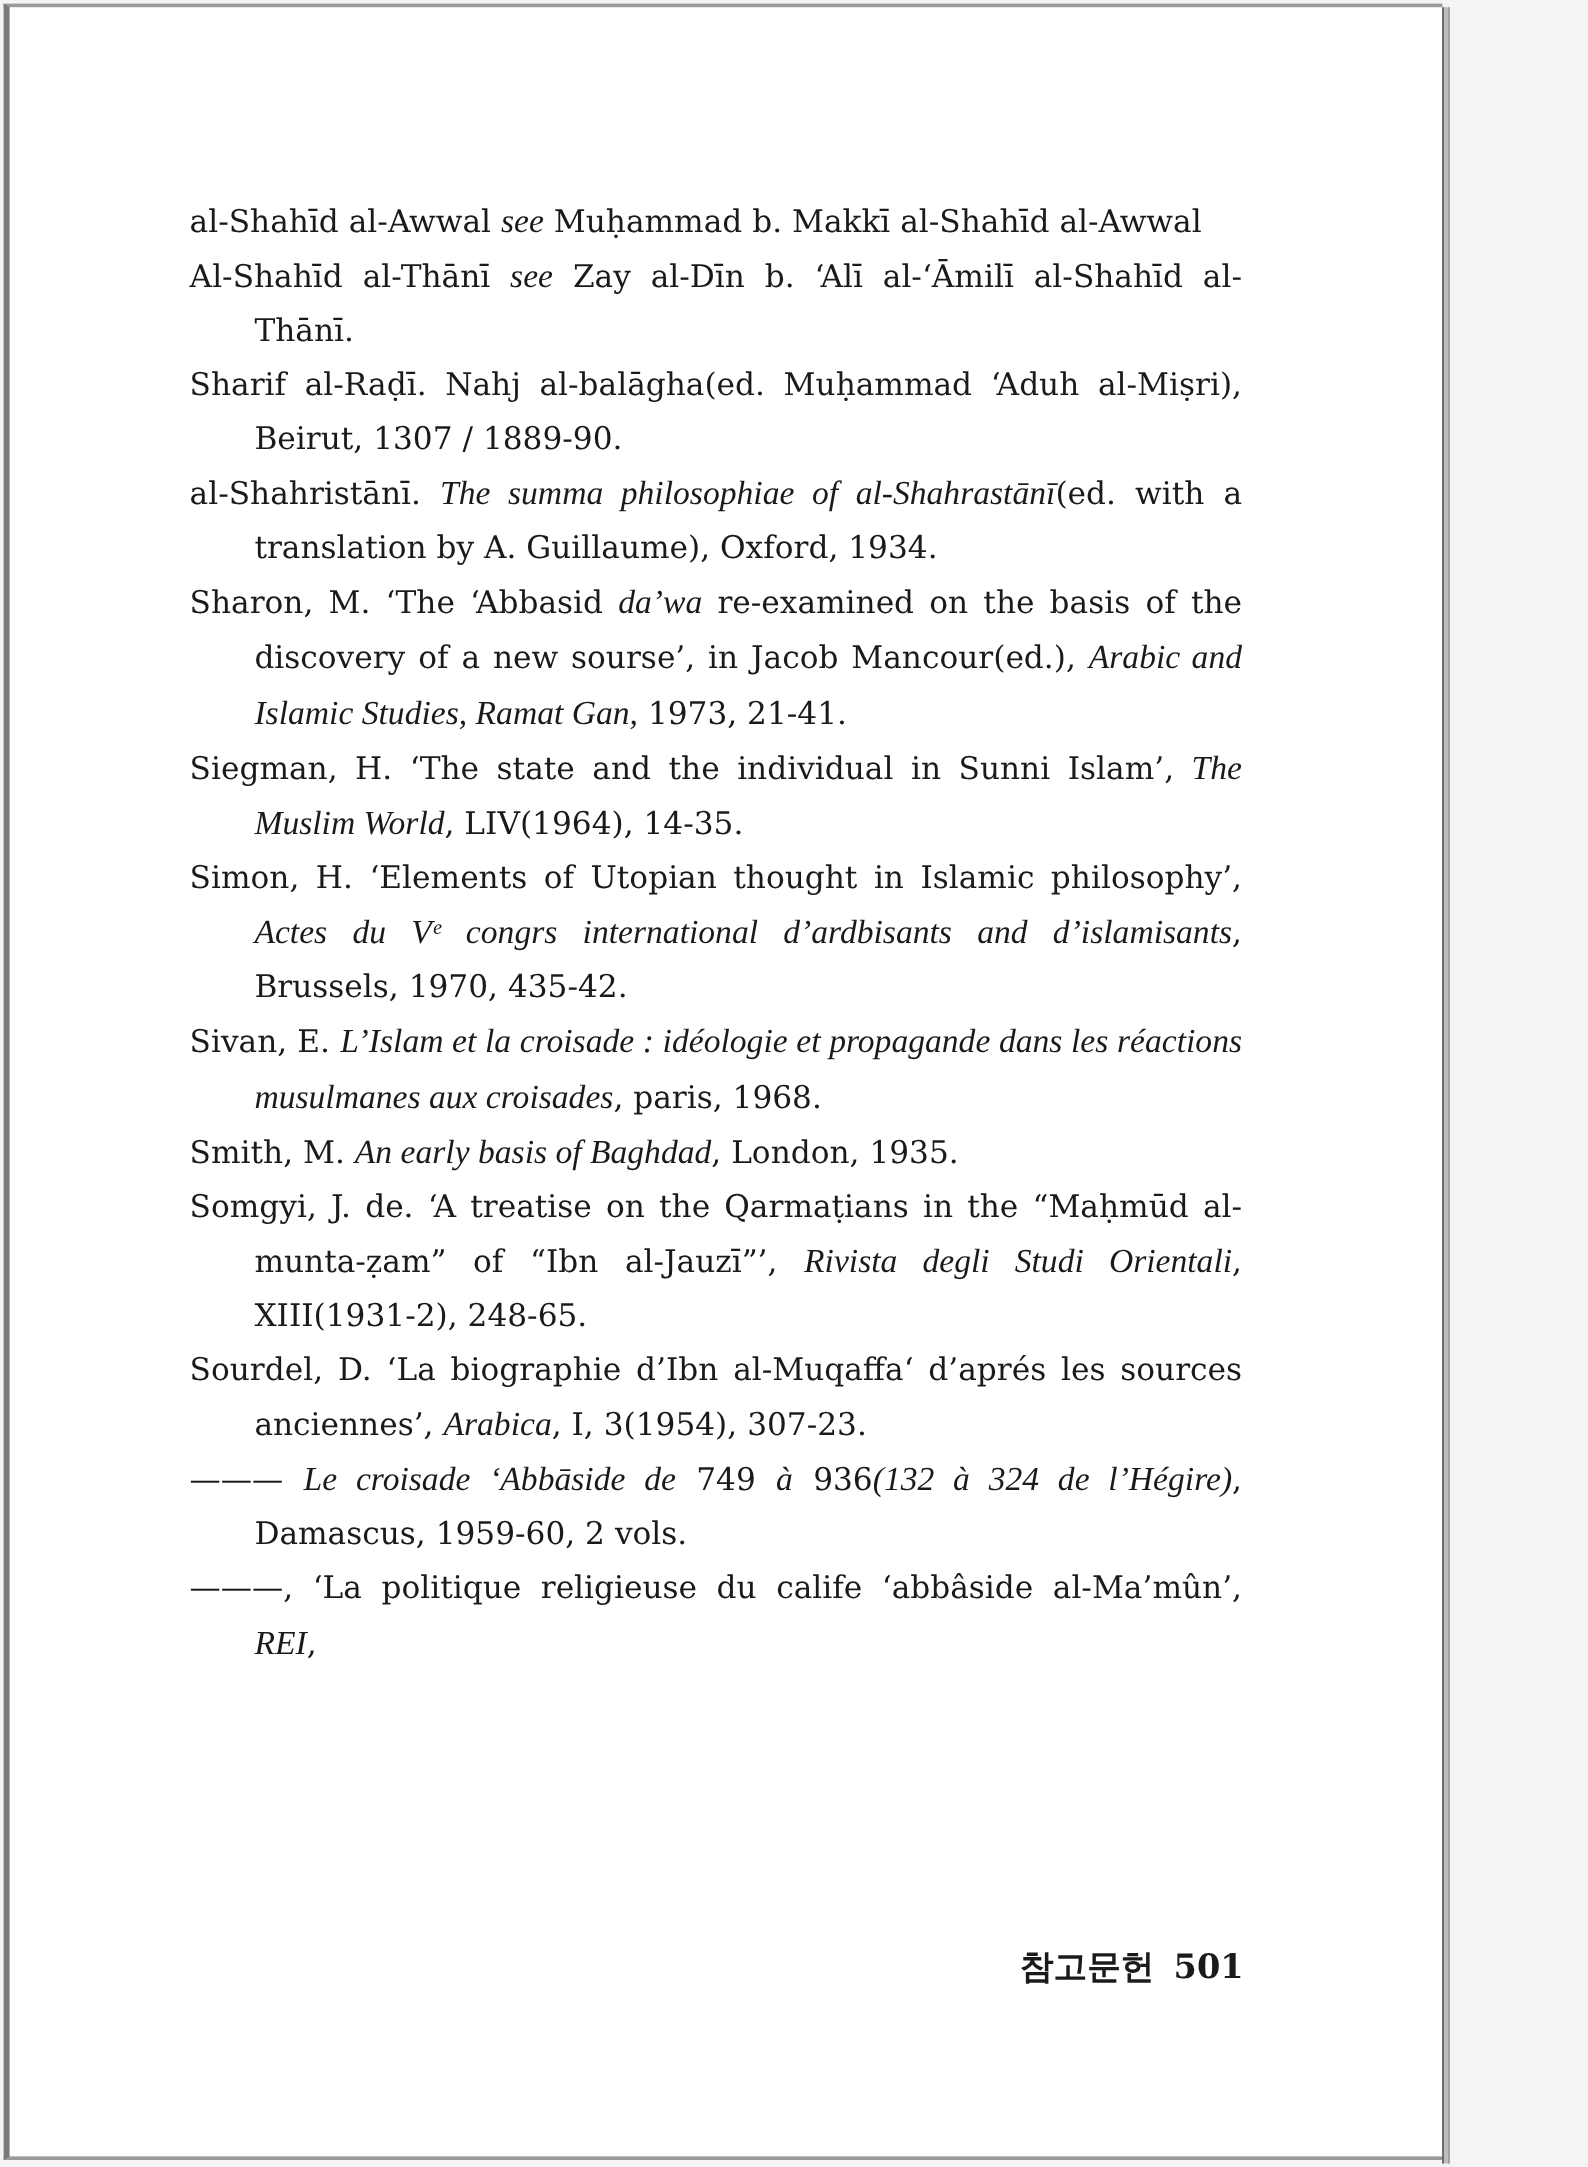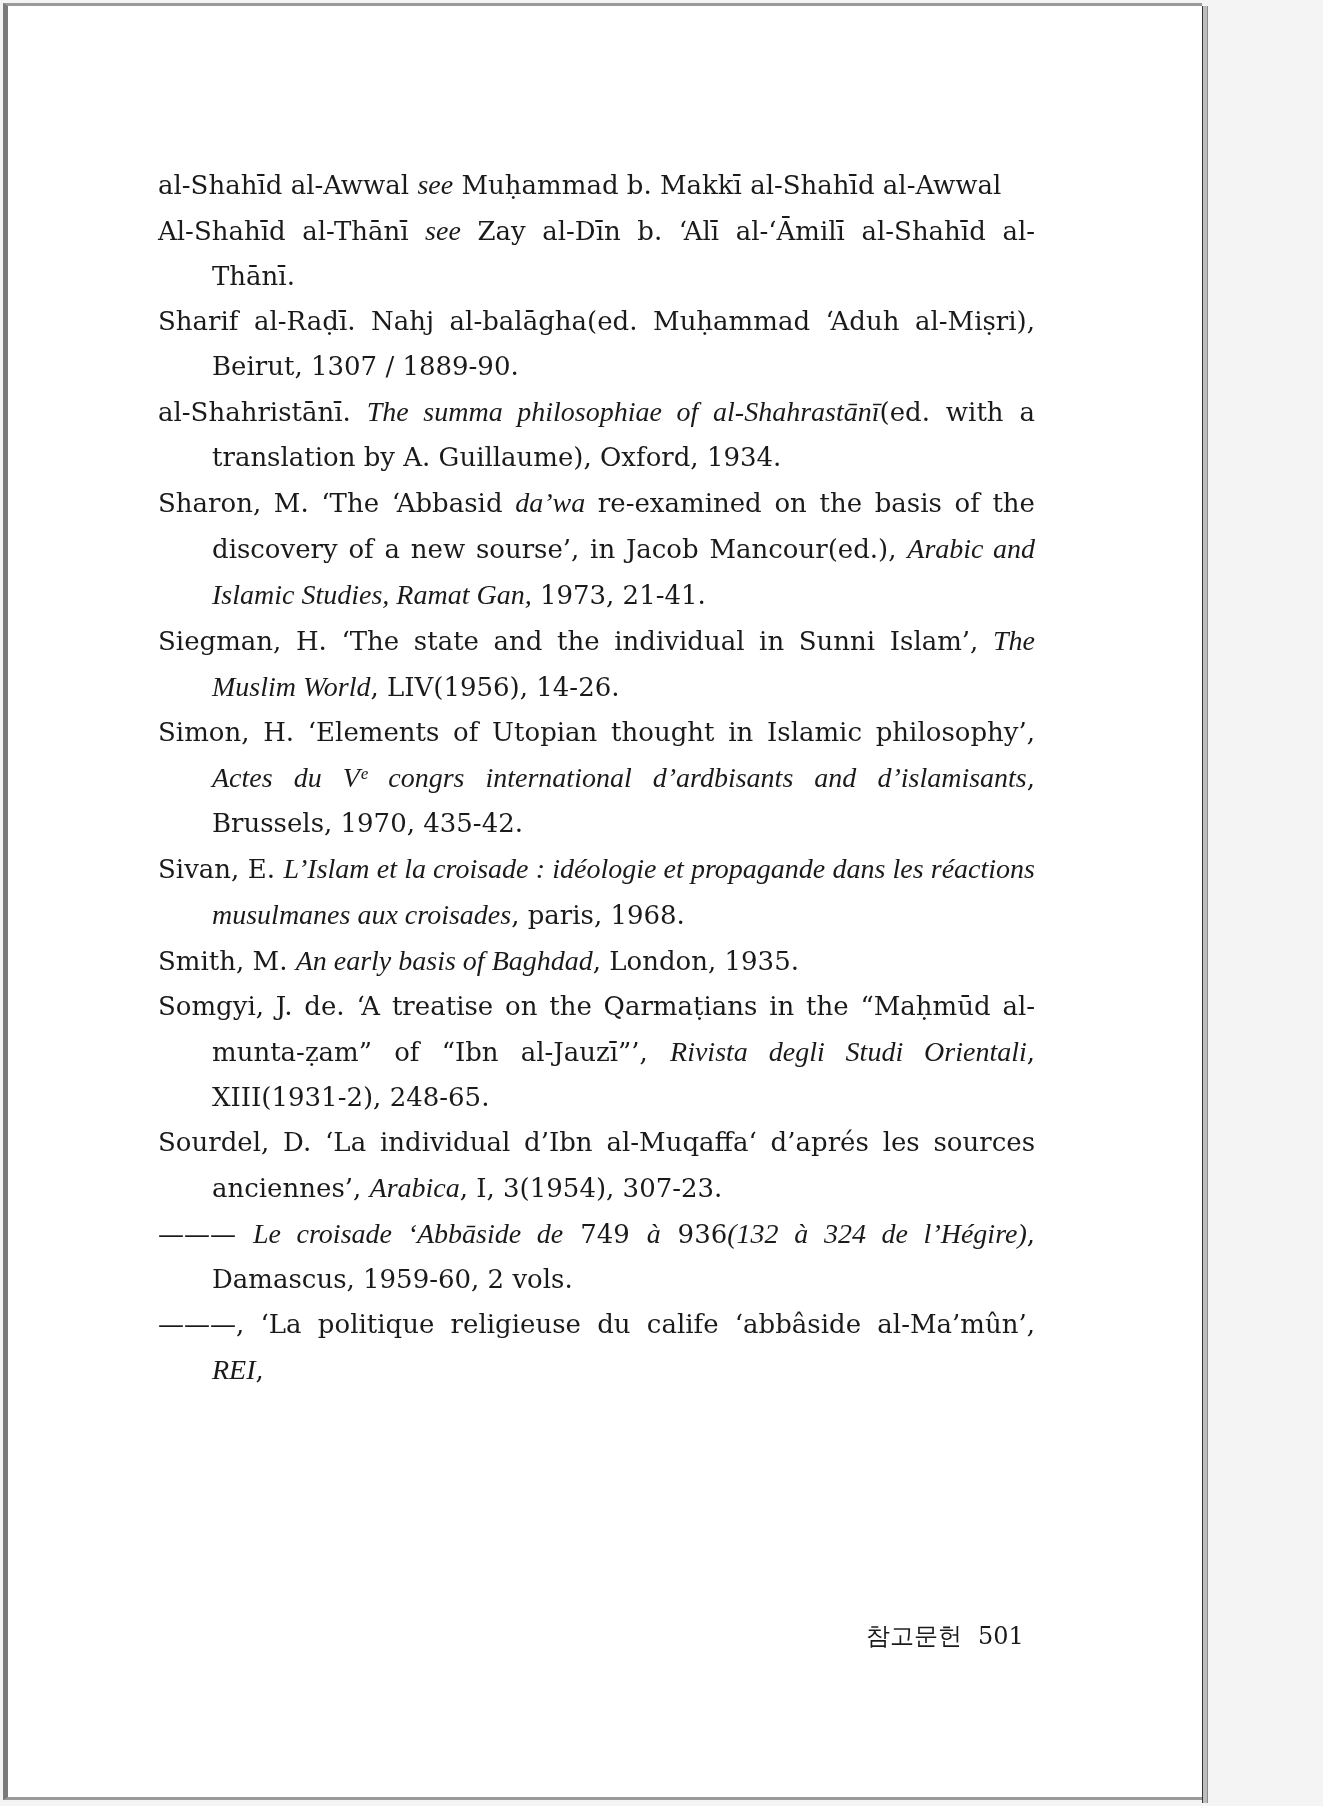--- a/index.html
+++ b/index.html
@@ -55,47 +55,46 @@
       text-indent: -54px;
       text-align: justify;
       margin: 0;
     }
     .entry i { font-family: "Liberation Serif", "DejaVu Serif", serif; font-size: 28px; }
     .footer {
       position: absolute;
       left: 850px;
       top: 1620px;
       font-family: "DejaVu Sans", sans-serif;
-      font-weight: normal;
-      font-size: 24px;
+      font-weight: bold;
+      font-size: 28px;
       color: #1a1a1a;
       white-space: nowrap;
-      margin-left: 16px;
     }
     .footer .pnum { margin-left: 16px; font-family: "DejaVu Serif", serif; }
   </style>
 </head>
 <body>
 
 <div class="viewer">
   <div class="page"></div>
   <div class="page-edge"></div>
 
   <div class="content" id="entries">
       <p class="entry"><span>al-Shahīd al-Awwal </span><i>see</i><span> Muḥammad b. Makkī al-Shahīd al-Awwal</span></p>
       <p class="entry"><span>Al-Shahīd al-Thānī </span><i>see</i><span> Zay al-Dīn b. ‘Alī al-‘Āmilī al-Shahīd al-Thānī.</span></p>
       <p class="entry"><span>Sharif al-Raḍī. Nahj al-balāgha(ed. Muḥammad ‘Aduh al-Miṣri), Beirut, 1307 / 1889-90.</span></p>
       <p class="entry"><span>al-Shahristānī. </span><i>The summa philosophiae of al-Shahrastānī</i><span>(ed. with a translation by A. Guillaume), Oxford, 1934.</span></p>
       <p class="entry"><span>Sharon, M. ‘The ‘Abbasid </span><i>da’wa</i><span> re-examined on the basis of the discovery of a new sourse’, in Jacob Mancour(ed.), </span><i>Arabic and Islamic Studies, Ramat Gan,</i><span> 1973, 21-41.</span></p>
-      <p class="entry"><span>Siegman, H. ‘The state and the individual in Sunni Islam’, </span><i>The Muslim World</i><span>, LIV(1956), 14-26.</span></p>
+      <p class="entry"><span>Siegman, H. ‘The state and the individual in Sunni Islam’, </span><i>The Muslim World</i><span>, LIV(1964), 14-35.</span></p>
       <p class="entry"><span>Simon, H. ‘Elements of Utopian thought in Islamic philosophy’, </span><i>Actes du Vᵉ congrs international d’ardbisants and d’islamisants</i><span>, Brussels, 1970, 435-42.</span></p>
       <p class="entry"><span>Sivan, E. </span><i>L’Islam et la croisade : idéologie et propagande dans les réactions musulmanes aux croisades</i><span>, paris, 1968.</span></p>
       <p class="entry"><span>Smith, M. </span><i>An early basis of Baghdad</i><span>, London, 1935.</span></p>
       <p class="entry"><span>Somgyi, J. de. ‘A treatise on the Qarmaṭians in the “Maḥmūd al-munta-ẓam” of “Ibn al-Jauzī”’, </span><i>Rivista degli Studi Orientali</i><span>, XIII(1931-2), 248-65.</span></p>
-      <p class="entry"><span>Sourdel, D. ‘La individual d’Ibn al-Muqaffa‘ d’aprés les sources anciennes’, </span><i>Arabica</i><span>, I, 3(1954), 307-23.</span></p>
+      <p class="entry"><span>Sourdel, D. ‘La biographie d’Ibn al-Muqaffa‘ d’aprés les sources anciennes’, </span><i>Arabica</i><span>, I, 3(1954), 307-23.</span></p>
       <p class="entry"><span>——— </span><i>Le croisade ‘Abbāside de</i><span> 749 </span><i>à</i><span> 936</span><i>(132 à 324 de l’Hégire)</i><span>, Damascus, 1959-60, 2 vols.</span></p>
       <p class="entry"><span>———, ‘La politique religieuse du calife ‘abbâside al-Ma’mûn’, </span><i>REI</i><span>,</span></p>
     </div>
 
   <div class="footer">
     <span>참고문헌</span><span class="pnum">501</span>
   </div>
 </div>
 
 </body></html>

